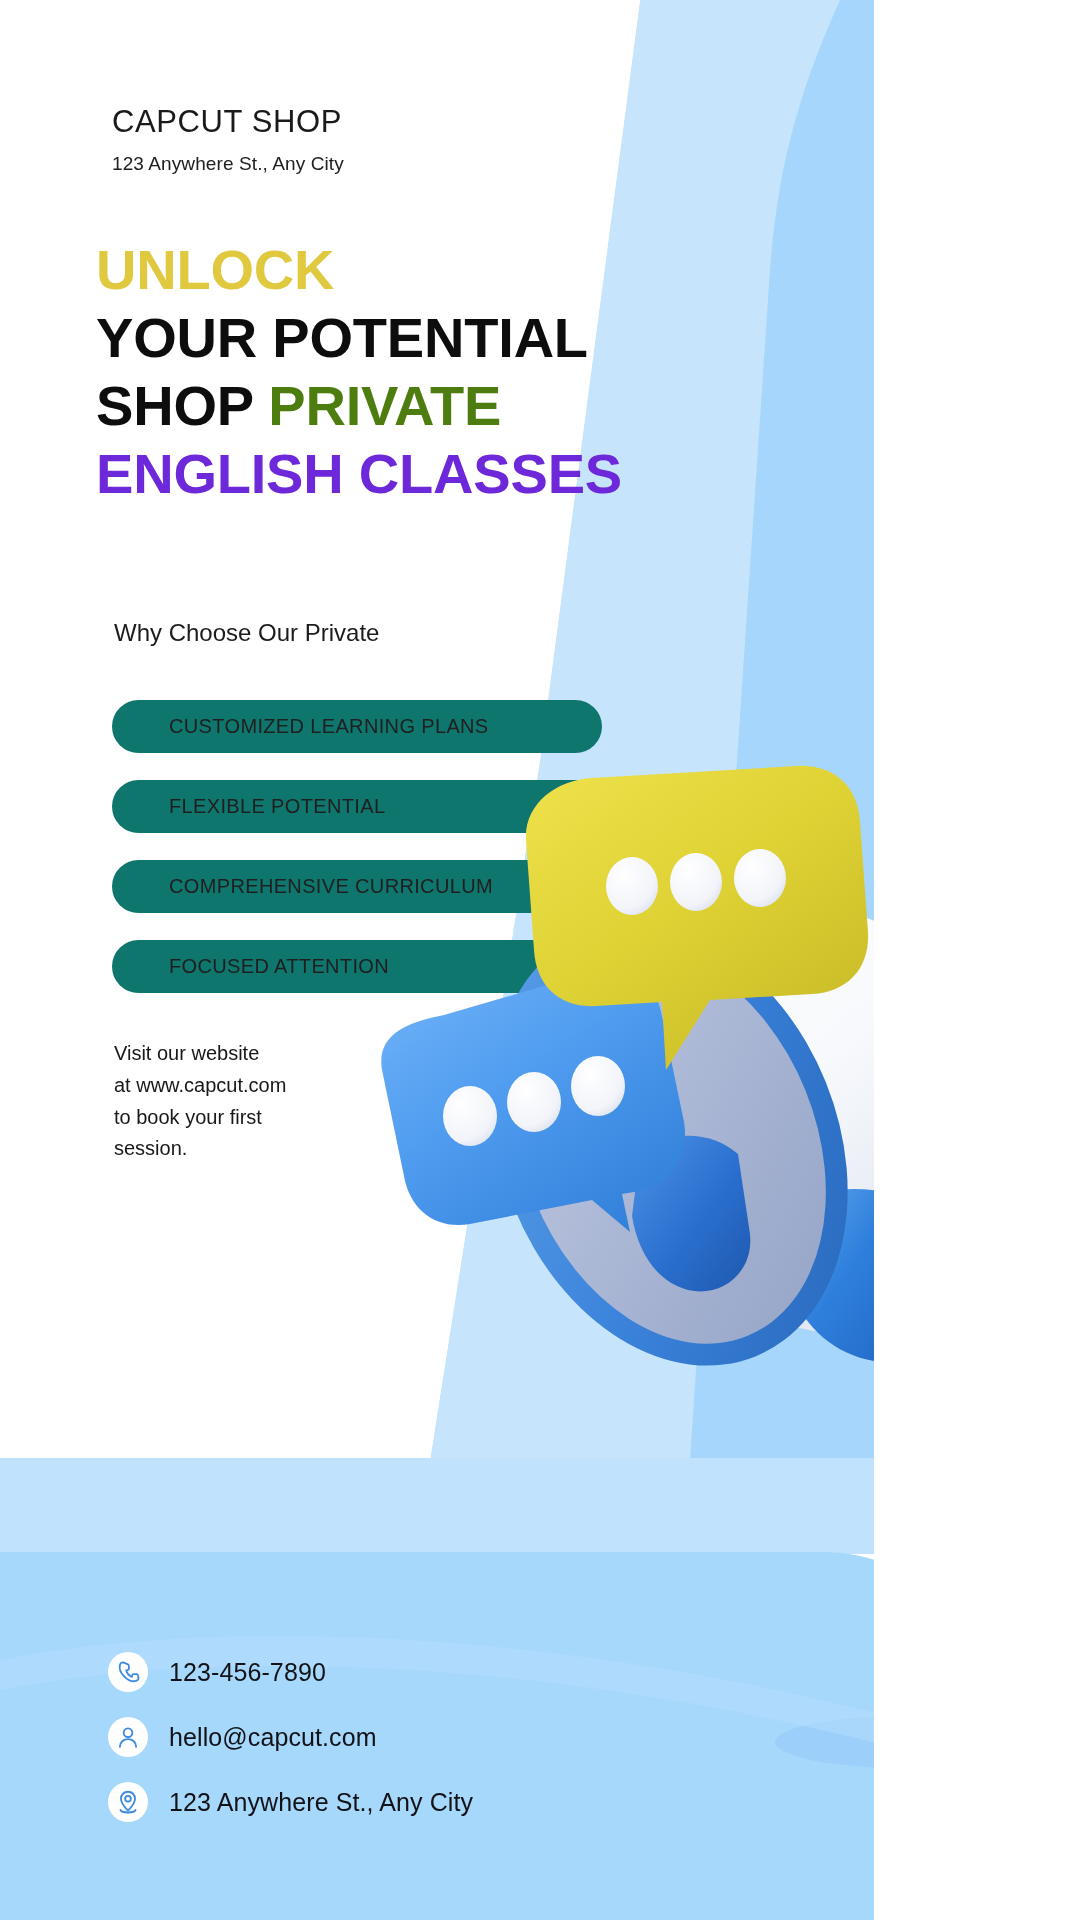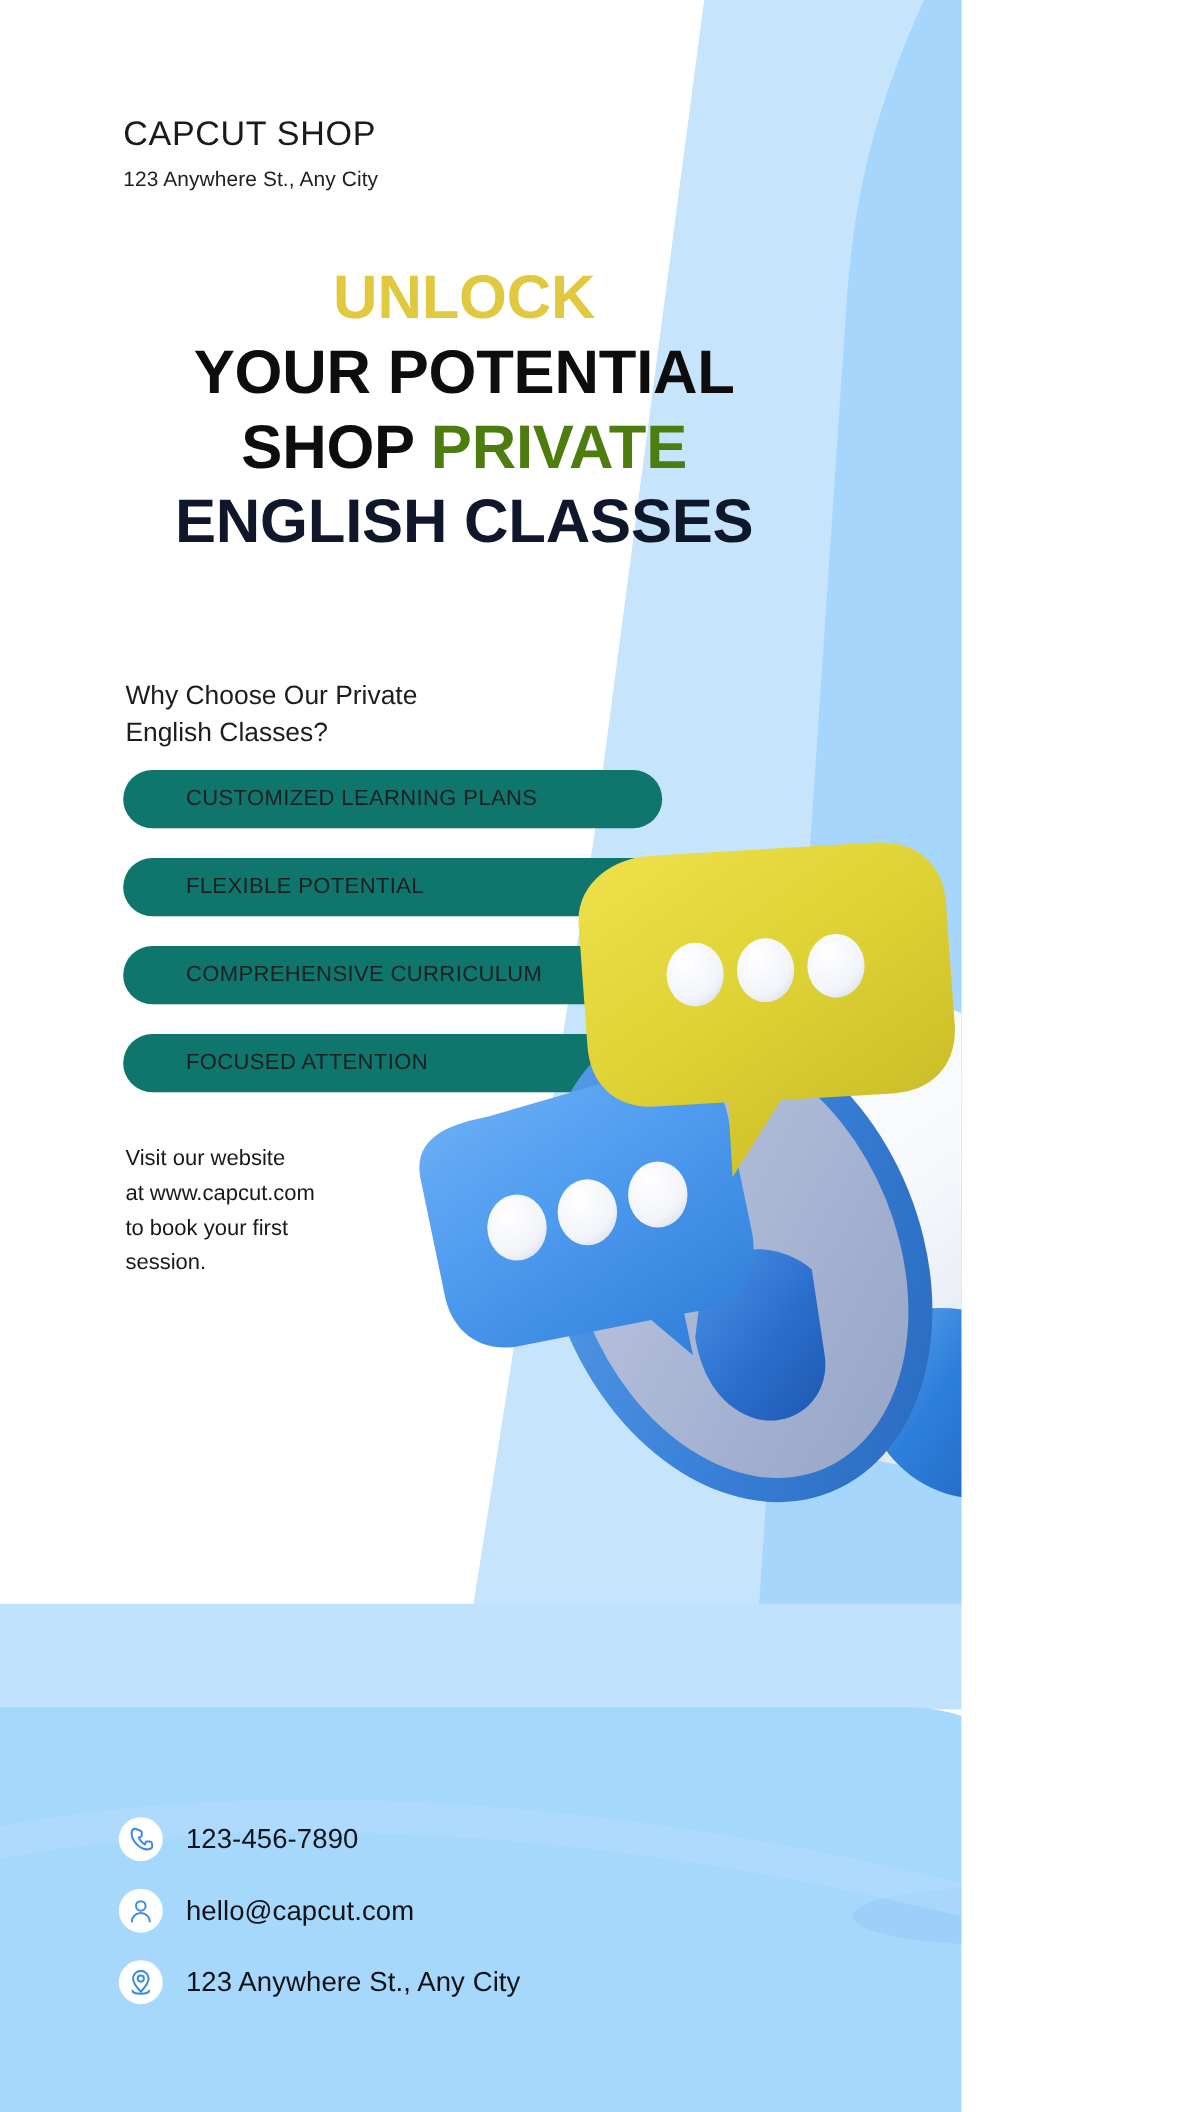--- a/index.html
+++ b/index.html
@@ -33,34 +33,33 @@
   }
 
   .logo-mark {
     position:absolute; left:874px; top:100px;
     width:84px; height:72px;
   }
   .logo-mark svg { display:block; width:100%; height:100%; }
 
   
   .headline {
-    position:absolute; left:112px; top:236px;
+    position:absolute; left:96px; top:236px;
     width:620px;
-    text-align:center;
   }
   .headline .hl {
     font-size:56px; font-weight:bold; line-height:1.215;
     letter-spacing:-0.2px;
     white-space:nowrap;
   }
   .hl-1 { color:#e0c93f; }
   .hl-2 { color:#0d0d0d; }
   .hl-3 { color:#0d0d0d; }
   .hl-3 .accent { color:#4d7c0f; }
-  .hl-4 { color:#0f172a; }
+  .hl-4 { color:#6d28d9; }
 
   
   .subq {
     position:absolute; left:114px; top:616px;
     width:420px;
     font-size:24px; line-height:1.42; color:#1c1c1c;
   }
 
   
   .pills { position:absolute; left:112px; top:700px; }
@@ -173,21 +172,20 @@
 
   <div class="headline">
     <div class="hl hl-1">UNLOCK</div>
     <div class="hl hl-2">YOUR POTENTIAL</div>
     <div class="hl hl-3"><span>SHOP </span><span class="accent">PRIVATE</span></div>
     <div class="hl hl-4">ENGLISH CLASSES</div>
   </div>
 
   <div class="subq">
     <div>Why Choose Our Private</div>
-    <div>English Classes?</div>
   </div>
 
   <div class="pills">
     <div class="pill">
       <span class="pill-label">CUSTOMIZED LEARNING PLANS</span>
     </div>
     <div class="pill">
       <span class="pill-label">FLEXIBLE POTENTIAL</span>
     </div>
     <div class="pill">

